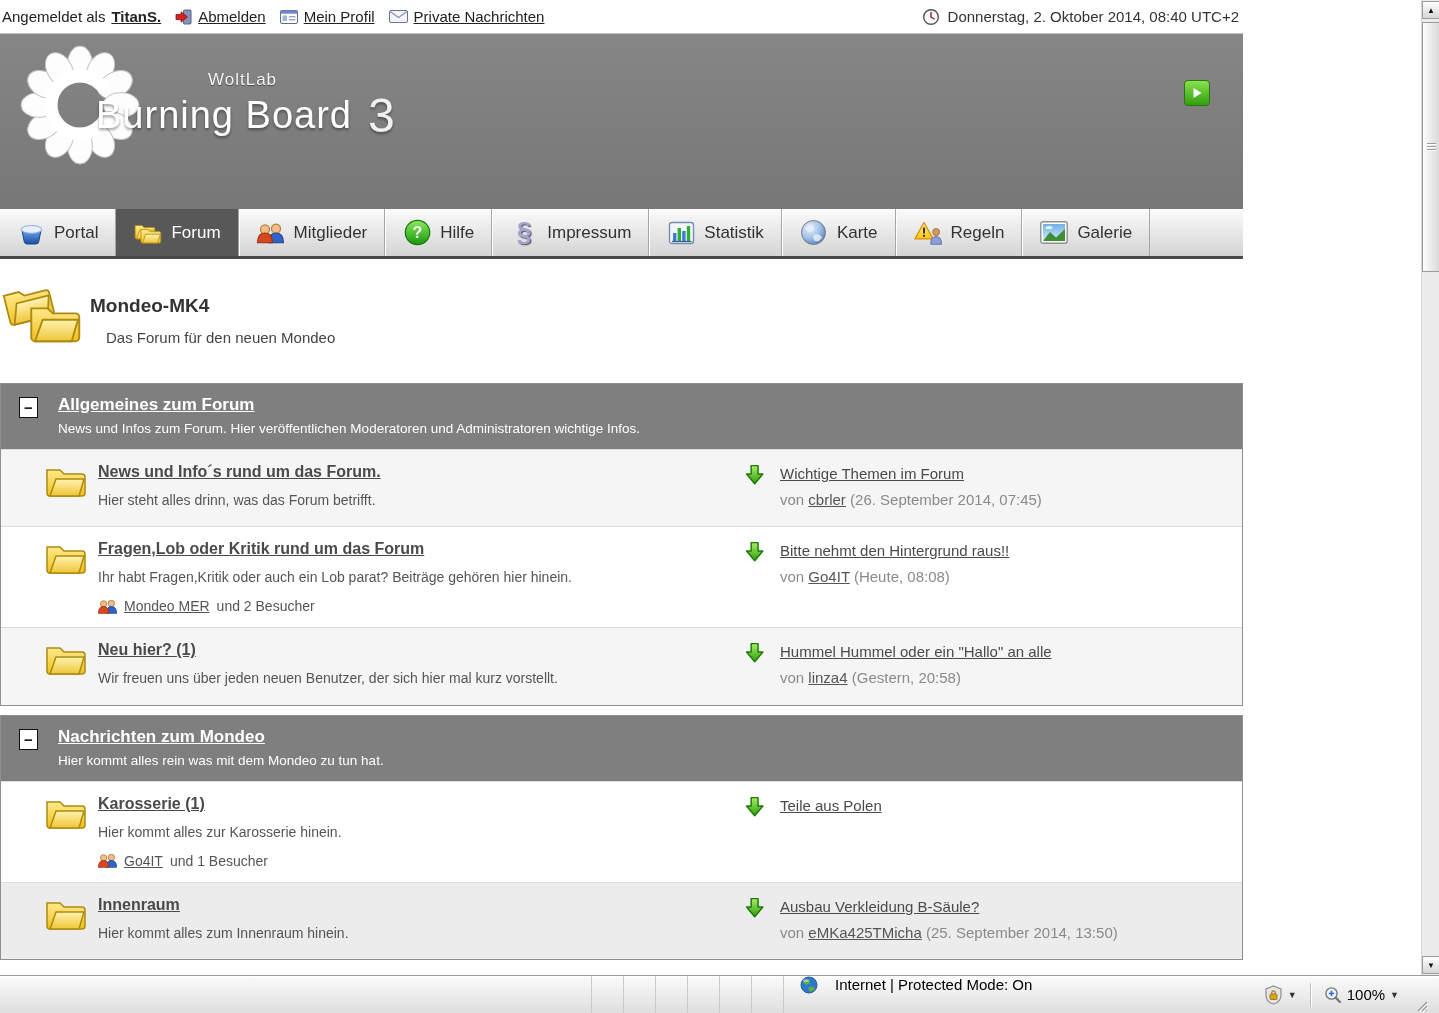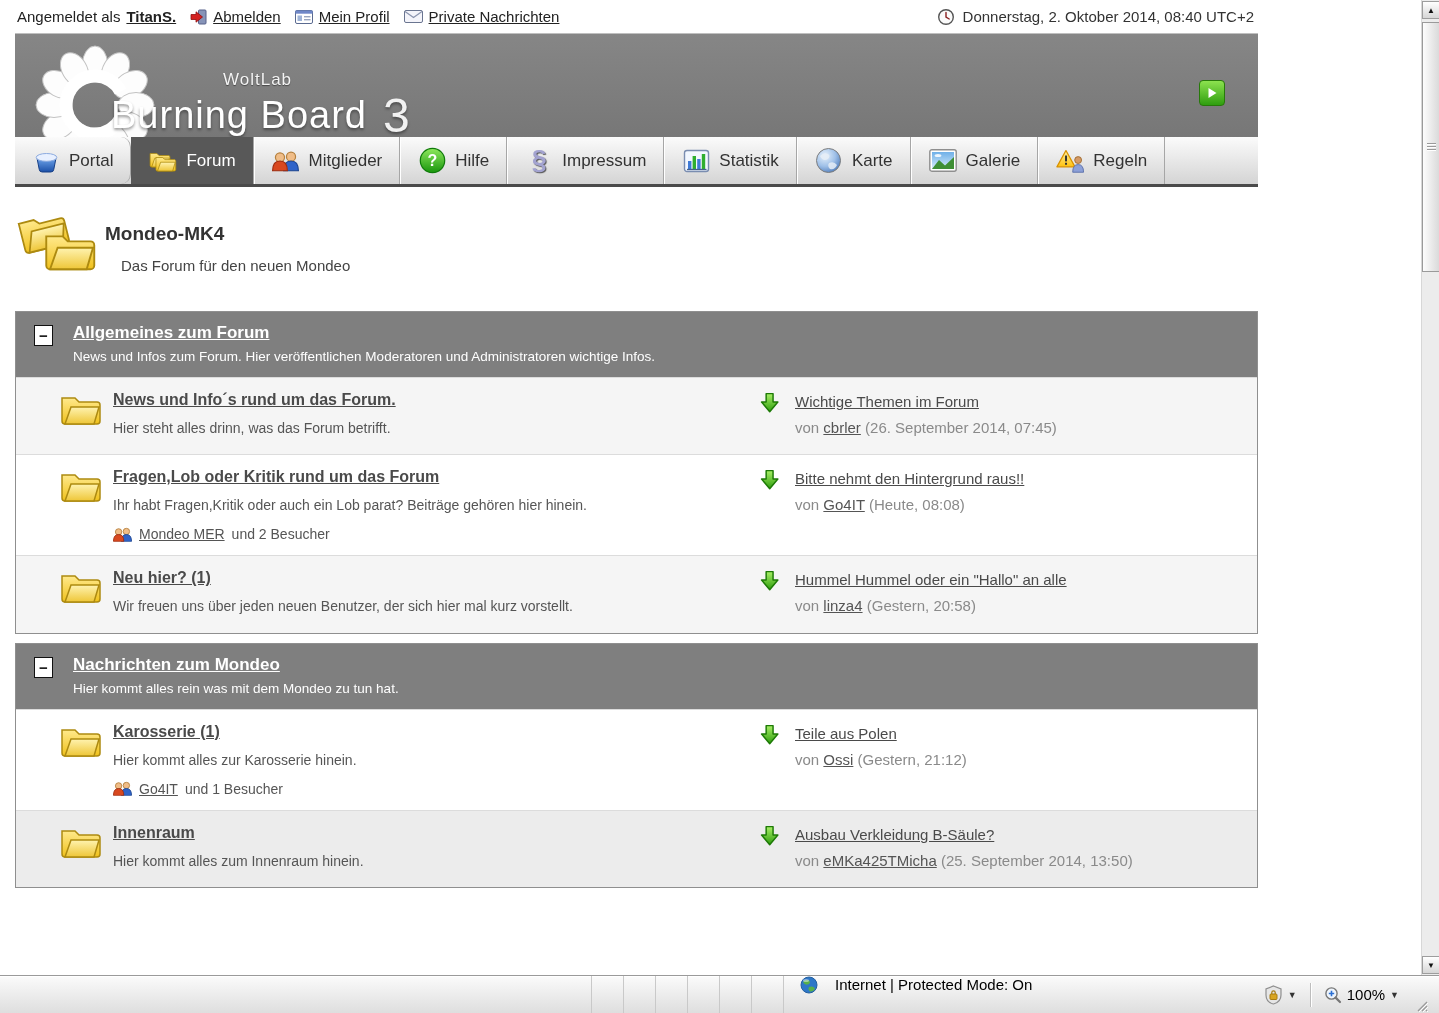--- a/index.html
+++ b/index.html
@@ -2,46 +2,46 @@
 <html><head>
 <meta charset="utf-8">
 <style>
   html,body { margin:0; padding:0; }
   * { box-sizing:border-box; }
   .viewport {
     position:relative; width:1439px; height:1013px; overflow:hidden;
     background:#fff; font-family:"Liberation Sans", sans-serif; color:#222;
   }
   .main { position:absolute; left:0; top:0; width:1421px; height:975px; overflow:hidden; background:#fff; }
-  .content { width:1243px; margin-left:15px; }
+  .content { width:1243px; margin-left:0; }
 
   
   .topbar { height:34px; display:flex; align-items:center; font-size:15px; color:#222; border-bottom:1px solid #bfbfbf; padding-left:2px; }
   .topbar .seg { display:flex; align-items:center; gap:6px; margin-right:14px; }
   .toplink { color:#222; text-decoration:underline; cursor:pointer; }
   .toplink.bold { font-weight:bold; }
   .topbar-right { margin-left:auto; display:flex; align-items:center; gap:8px; padding-right:4px; color:#333; }
 
   
-  .brand { position:relative; height:103px; background:linear-gradient(#868686,#777777); overflow:hidden;padding-left:29px; }
+  .brand { position:relative; height:175px; background:linear-gradient(#868686,#777777); overflow:hidden;padding-left:29px; }
   .logo { position:absolute; left:16px; top:6px; }
   .brand-top { position:absolute; left:208px; top:36px; font-size:17px; color:#f4f4f4; letter-spacing:1px; text-shadow:0 1px 1px rgba(0,0,0,.45); }
   .brand-main { position:absolute; left:96px; top:54px; font-size:38px; font-weight:normal; color:#fff; letter-spacing:1px; text-shadow:0 2px 3px rgba(0,0,0,.4); white-space:nowrap; }
   .brand-ver { font-size:48px; margin-left:16px; vertical-align:-4px; color:#f1f1f1; }
   .searchbox { position:absolute; left:914px; top:42px; width:260px; height:33px; background:#fff; border:1px solid #4e4e4e; display:flex; align-items:center; }
   .searchbox input { flex:1; border:none; outline:none; font-family:inherit; font-size:16px; color:#222; padding:0 4px; background:transparent; }
   .search-icon { margin-left:6px; width:20px; height:22px; flex:0 0 auto; }
   .go-button { position:absolute; left:1184px; top:46px; width:26px; height:26px; border:1px solid #27790a; border-radius:4px;
     background:linear-gradient(#8ce24f,#2f9e0f); display:flex; align-items:center; justify-content:center; cursor:pointer; }
 
   
   .navbar { display:flex; height:50px; background:linear-gradient(#fbfbfb,#d4d4d4); border-bottom:3px solid #4a4a4a; }
   .tab { display:flex; align-items:center; gap:9px; padding:0 17px; font-size:17px; color:#333; cursor:pointer;
     border-right:1px solid #a6a6a6; border-left:1px solid #ffffff; }
-  .tab:first-child { border-left:none;border-radius:10px; }
+  .tab:first-child { border-left:none; }
   .tab.active { background:#585858; color:#fff; border-left:1px solid #585858; }
   .tabicon { width:28px; height:28px; display:flex; align-items:center; justify-content:center; }
   .glyph-paragraph { font-size:27px; font-weight:bold; color:#a3a3d0; text-shadow:1px 1px 1px #555; line-height:1; }
 
   
   .pagehead { position:relative; height:112px; margin-top:12px; }
   .bigfolder { position:absolute; left:0px; top:2px; }
   .pagetitle { position:absolute; left:90px; top:24px; font-size:19px; font-weight:bold; color:#333;text-align:right; }
   .pagesub { position:absolute; left:106px; top:58px; font-size:15px; color:#444; }
 
@@ -276,40 +276,40 @@
             <svg width="27" height="27" viewBox="0 0 27 27">
               <circle cx="13.5" cy="13.5" r="12" fill="url(#gGlobe)" stroke="#7d7d7d"></circle>
               <path d="M5 9 q4 -4 8 -2 q3 2 0 5 q-5 3 -8 -3 Z" fill="#e6edf6" opacity="0.9"></path>
               <path d="M14 16 q5 -2 8 2 q-2 5 -7 4 q-3 -3 -1 -6 Z" fill="#e6edf6" opacity="0.85"></path>
             </svg>
           </span>
           <span>Karte</span>
         </div>
         <div class="tab">
           <span class="tabicon">
-            <svg width="28" height="23" viewBox="0 0 28 23">
-              <rect x="0.8" y="0.8" width="26.4" height="21.4" rx="2" fill="#fff" stroke="#8f8f8f" stroke-width="1.4"></rect>
-              <rect x="3" y="3" width="22" height="17" fill="url(#gSky)"></rect>
-              <path d="M3 20 L10 11 L16 16.5 L25 8 V20 Z" fill="#3e8f35"></path>
-              <ellipse cx="9" cy="6.5" rx="3.4" ry="1.6" fill="#fff" opacity="0.85"></ellipse>
-            </svg>
-          </span>
-          <span>Galerie</span>
-        </div>
-        <div class="tab">
-          <span class="tabicon">
             <svg width="31" height="27" viewBox="0 0 31 27">
               <path d="M11 2.5 L21 20.5 H1 Z" fill="url(#gWarn)" stroke="#d89000" stroke-width="1.4" stroke-linejoin="round"></path>
               <rect x="10" y="8" width="2.2" height="6.5" fill="#333"></rect>
               <rect x="10" y="16" width="2.2" height="2.2" fill="#333"></rect>
               <circle cx="24.5" cy="13" r="3.8" fill="#d49a66" stroke="#a06a30"></circle>
               <path d="M18.5 26.5 q0 -8.5 6 -8.5 q6 0 6 8.5 Z" fill="#8ca0d8" stroke="#5a6fa8"></path>
             </svg>
           </span>
           <span>Regeln</span>
+        </div>
+        <div class="tab">
+          <span class="tabicon">
+            <svg width="28" height="23" viewBox="0 0 28 23">
+              <rect x="0.8" y="0.8" width="26.4" height="21.4" rx="2" fill="#fff" stroke="#8f8f8f" stroke-width="1.4"></rect>
+              <rect x="3" y="3" width="22" height="17" fill="url(#gSky)"></rect>
+              <path d="M3 20 L10 11 L16 16.5 L25 8 V20 Z" fill="#3e8f35"></path>
+              <ellipse cx="9" cy="6.5" rx="3.4" ry="1.6" fill="#fff" opacity="0.85"></ellipse>
+            </svg>
+          </span>
+          <span>Galerie</span>
         </div>
       </div>
 
       <div class="pagehead">
         <svg class="bigfolder" width="84" height="78" viewBox="0 0 84 78">
           <g transform="rotate(-14 30 32)">
               <use href="#sym-folder" x="2" y="6" width="52" height="45"></use>
             </g>
           <use href="#sym-folder" x="26" y="24" width="56" height="48"></use>
         </svg>
@@ -407,21 +407,20 @@
                 </svg>
               <a class="v-link">Go4IT</a>
               <span>und 1 Besucher</span>
             </div>
           </div>
           <div class="row-right">
             <svg class="lp-arrow" viewBox="0 0 20 22">
                 <use href="#sym-arrow-down" width="20" height="22"></use>
               </svg>
             <div><a class="lp-title">Teile aus Polen</a></div>
-            <div class="lp-meta"><span>von</span> <a class="lp-author">Ossi</a> <span>(Gestern, 21:12)</span></div>
           </div>
         </div>
 
         <div class="forum-row bg-gray">
           <div class="row-left">
             <svg class="folder-icon" viewBox="0 0 44 38">
                 <use href="#sym-folder" width="44" height="38"></use>
               </svg>
             <a class="f-title">Innenraum</a>
             <div class="f-desc">Hier kommt alles zum Innenraum hinein.</div>

